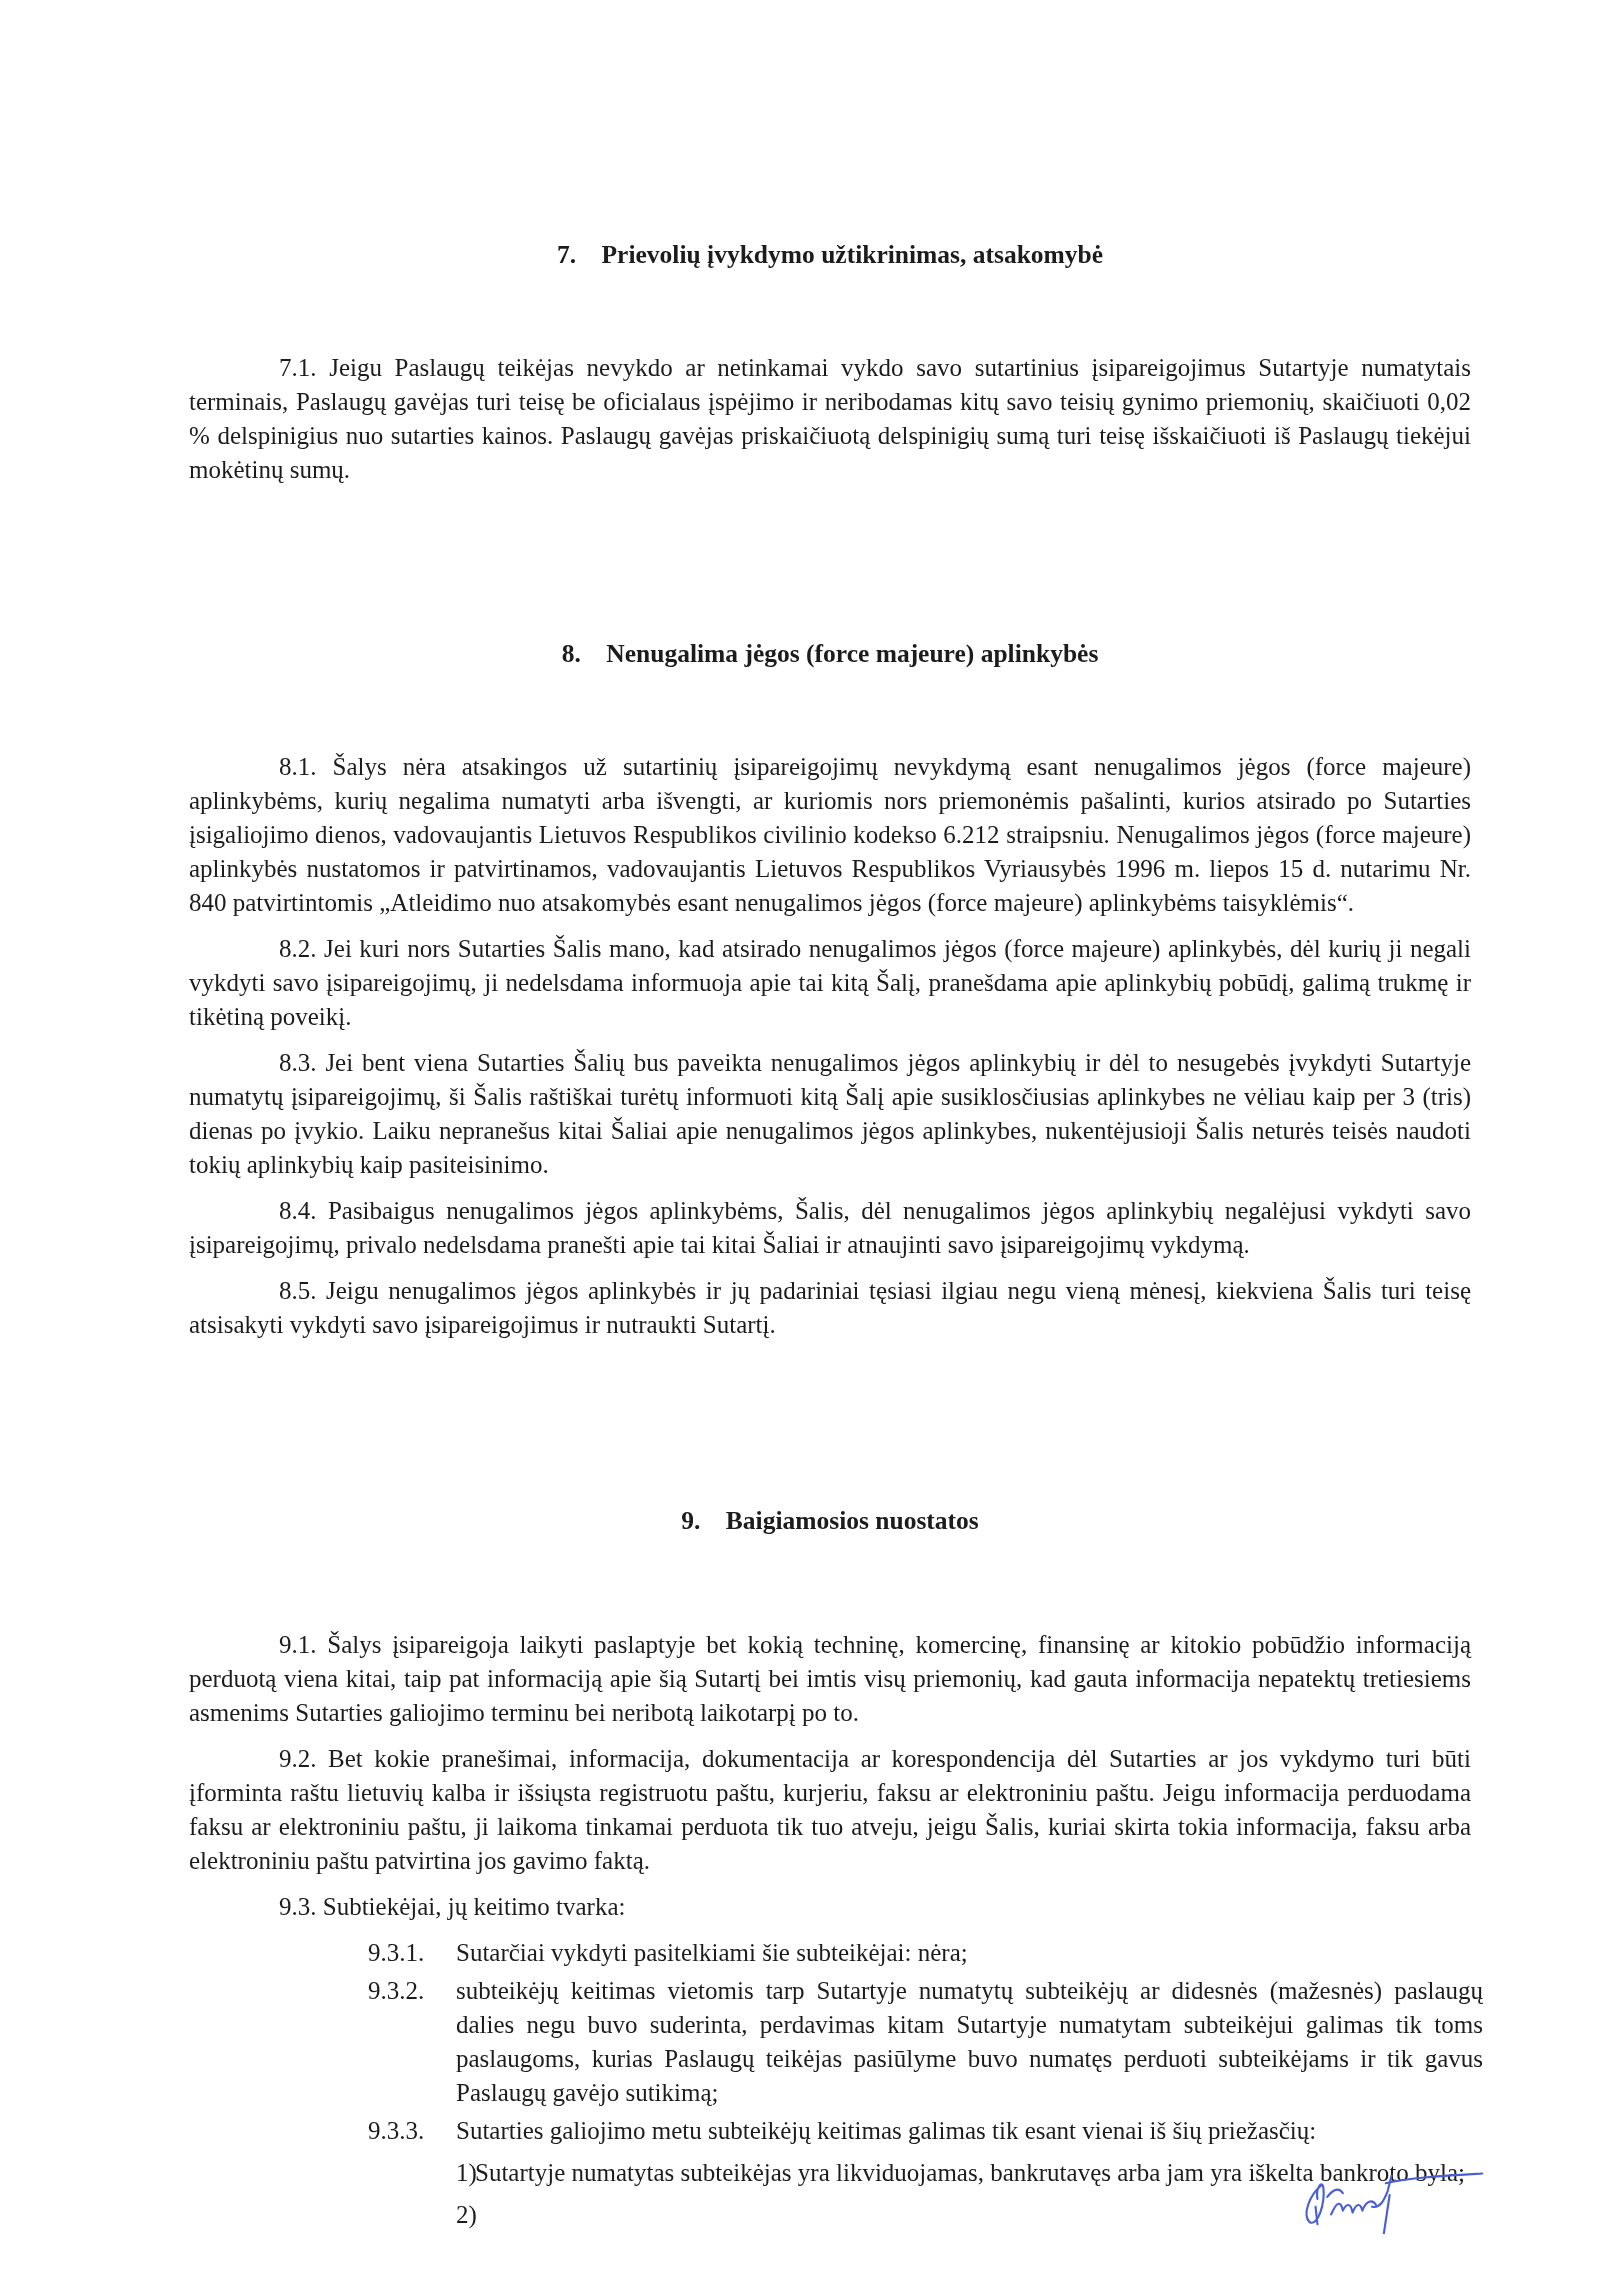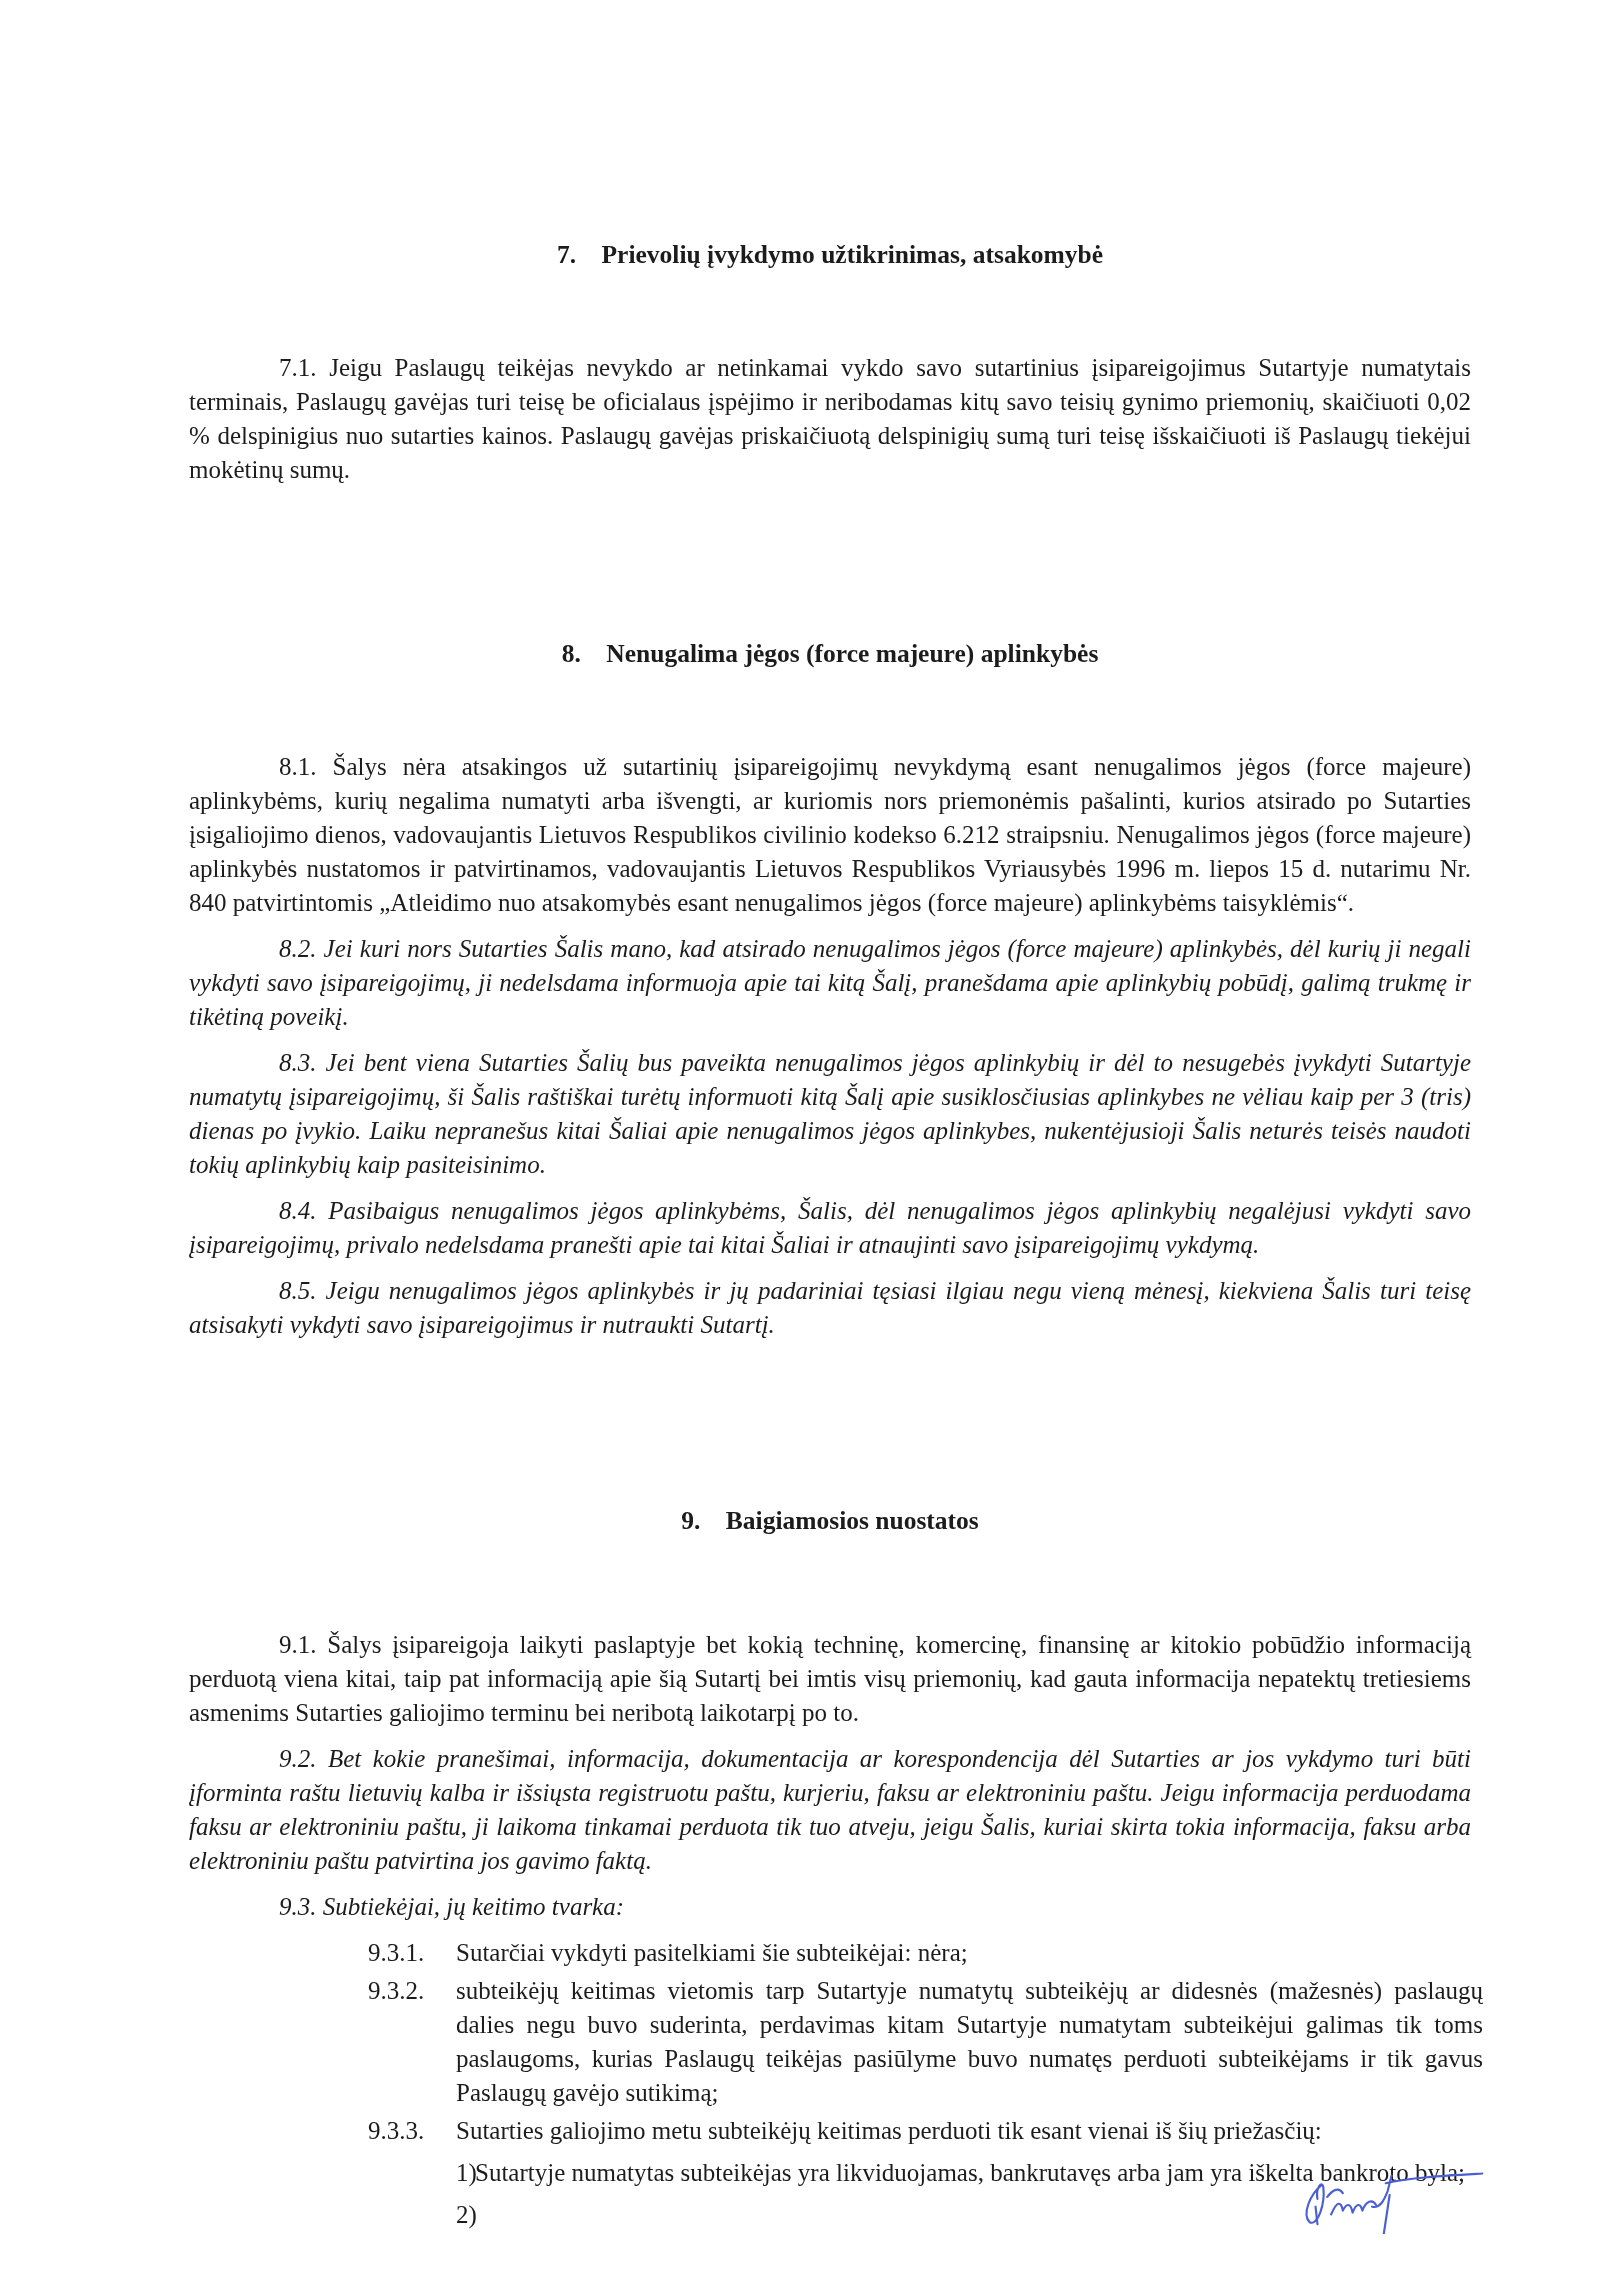--- a/index.html
+++ b/index.html
@@ -19,21 +19,21 @@
   }
   .heading .num { display: inline-block; margin-right: 25.5px; }
   .para {
     text-align: justify; text-indent: 90px; margin: 12px;
   }
   .gap-after-heading-7 { height: 65px; }
   .gap-section { height: 135px; }
   .gap-after-heading-8 { height: 65px; }
   .gap-section-9 { height: 147px; }
   .gap-after-heading-9 { height: 76px; }
-  .para.spaced { margin-top: 7.8px; font-style: italic; }
+  .para.spaced { margin-top: 7.8px; }
   .sub {
     position: relative; padding-left: 279px; text-align: justify; margin-top: 4px;
   }
   .sub .sub-num {
     position: absolute; left: 191px; top: 0;
   }
   .item {
     position: relative; padding-left: 298px; text-align: justify; margin-top: 7.8px;
   }
   .item .item-num { position: absolute; left: 279px; top: 0; }
@@ -78,21 +78,21 @@
     <div class="sub">
       <span class="sub-num">9.3.1.</span>
       <span>Sutarčiai vykdyti pasitelkiami šie subteikėjai: nėra;</span>
     </div>
     <div class="sub">
       <span class="sub-num">9.3.2.</span>
       <span>subteikėjų keitimas vietomis tarp Sutartyje numatytų subteikėjų ar didesnės (mažesnės) paslaugų dalies negu buvo suderinta, perdavimas kitam Sutartyje numatytam subteikėjui galimas tik toms paslaugoms, kurias Paslaugų teikėjas pasiūlyme buvo numatęs perduoti subteikėjams ir tik gavus Paslaugų gavėjo sutikimą;</span>
     </div>
     <div class="sub">
       <span class="sub-num">9.3.3.</span>
-      <span>Sutarties galiojimo metu subteikėjų keitimas perduoti tik esant vienai iš šių priežasčių:</span>
+      <span>Sutarties galiojimo metu subteikėjų keitimas galimas tik esant vienai iš šių priežasčių:</span>
     </div>
 
     <div class="item">
       <span class="item-num">1)</span>
       <span>Sutartyje numatytas subteikėjas yra likviduojamas, bankrutavęs arba jam yra iškelta bankroto byla;</span>
     </div>
     <div class="item">
       <span class="item-num">2)</span>
     </div>
   </div>

